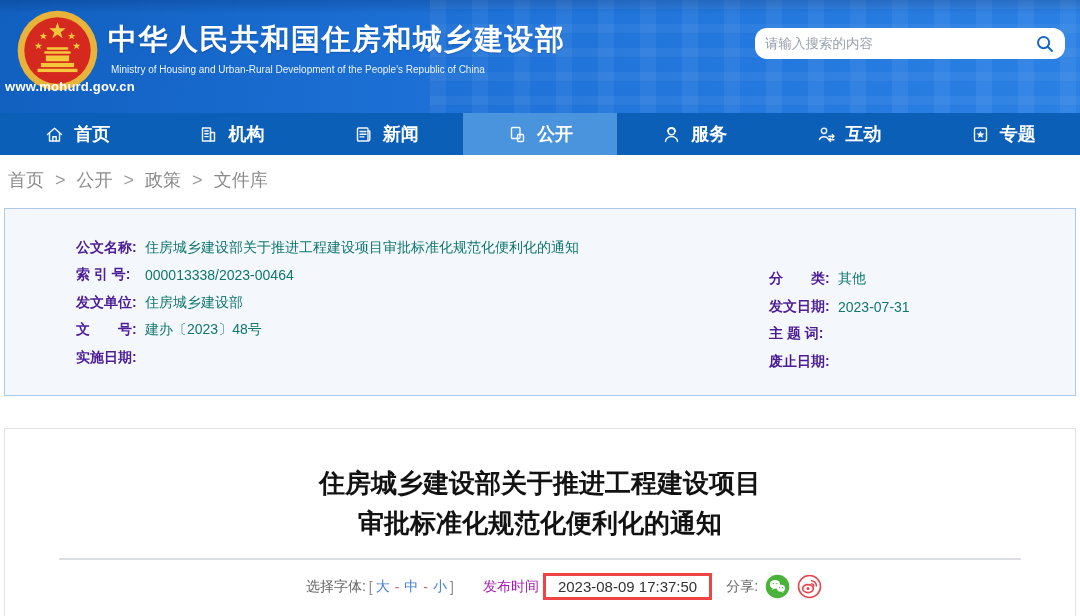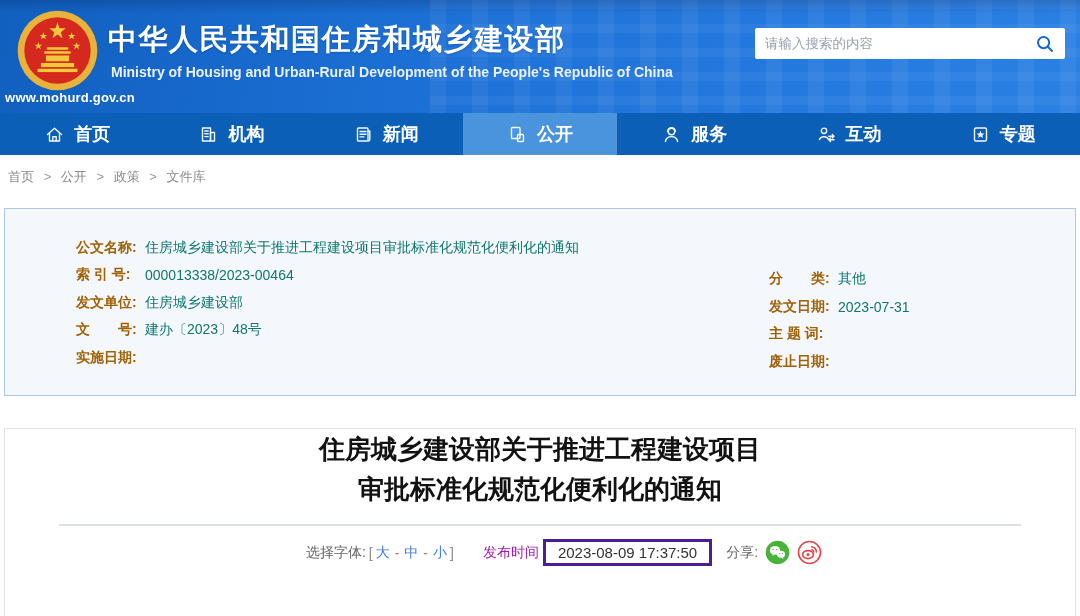--- a/index.html
+++ b/index.html
@@ -18,72 +18,72 @@
       repeating-linear-gradient(90deg, rgba(255,255,255,0.06) 0 16px, rgba(255,255,255,0) 16px 42px),
       repeating-linear-gradient(180deg, rgba(255,255,255,0.05) 0 9px, rgba(255,255,255,0) 9px 24px);
     opacity:.9;
   }
   .site-header .header-shade {
     position:absolute; top:0; left:0; width:1080px; height:14px;
     background:linear-gradient(180deg, rgba(4,28,80,.22), rgba(4,28,80,0));
   }
   .emblem { position:absolute; left:16px; top:9px; width:83px; height:83px; }
   .emblem svg { width:100%; height:100%; display:block; }
-  .site-url { position:absolute; left:2px; top:90px; width:136px; text-align:center;
+  .site-url { position:absolute; left:2px; top:79px; width:136px; text-align:center;
     color:#ffffff; font-size:13px; font-weight:bold; letter-spacing:.2px; }
   .title-cn { position:absolute; left:108px; top:20px; color:#ffffff; font-size:29px;
     font-weight:bold; letter-spacing:1.5px; white-space:nowrap; text-shadow:0 1px 2px rgba(0,30,90,.25); }
-  .title-en { position:absolute; left:111px; top:64px; color:#e9f2fd; font-size:14px; white-space:nowrap;font-weight:bold; }
+  .title-en { position:absolute; left:111px; top:64px; color:#e9f2fd; font-size:10px; white-space:nowrap; }
   .search-box { position:absolute; left:755px; top:28px; width:310px; height:31px;
-    background:#ffffff; border-radius:2px; display:flex; align-items:center; padding:0 10px; }
+    background:#ffffff; border-radius:12px; display:flex; align-items:center; padding:0 10px; }
   .search-box input { flex:1; border:none; outline:none; font-size:13.5px; color:#333;
     font-family:"Liberation Sans","DejaVu Sans",sans-serif; background:transparent; }
   .search-box input::placeholder { color:#98a0ab; }
   .search-icon { width:20px; height:20px; cursor:pointer; display:flex; align-items:center; }
 
   
   .main-nav { position:absolute; top:113px; left:0; width:1080px; height:42px;
     background:#0c5fb6; display:flex; }
   .nav-item { flex:1; display:flex; align-items:center; justify-content:center; gap:9px;
     color:#ffffff; font-size:18px; font-weight:bold; cursor:pointer; }
   .nav-item.active { background:#4a94de; }
   .nav-icon { width:21px; height:21px; display:block; }
   .nav-icon svg { width:21px; height:21px; display:block; stroke:#fff; fill:none;
     stroke-width:1.4; stroke-linecap:round; stroke-linejoin:round; opacity:.95; }
 
   
-  .breadcrumb { position:absolute; top:168px; left:8px; font-size:13px; color:#8a8a8a; }
+  .breadcrumb { position:absolute; top:168px; left:8px; font-size:18px; color:#8a8a8a; }
   .breadcrumb .crumb { cursor:pointer; }
   .breadcrumb .sep { margin:0 6px; color:#9a9a9a; }
 
   
   .doc-meta { position:absolute; top:208px; left:4px; width:1072px; height:188px;
     background:#f4f8fd; border:1px solid #abc9eb; padding:25px 0 0 71px;
     font-size:14px; color:#3d5684; }
   .meta-row { display:flex; height:27.5px; align-items:center; }
   .meta-col-left { width:693px; display:flex; align-items:center; }
   .meta-col-right { flex:1; display:flex; align-items:center;margin-top:8px; }
-  .meta-label { font-weight:bold; color:#a16207; display:inline-block; min-width:64px;
+  .meta-label { font-weight:bold; color:#4c1d95; display:inline-block; min-width:64px;
     white-space:pre; flex-shrink:0; }
   .meta-value { color:#0f766e; padding-left:5px; white-space:nowrap; }
 
   
   .article-panel { position:absolute; top:428px; left:4px; width:1072px; height:260px;
     background:#ffffff; border:1px solid #e4e4e4; }
-  .article-title { text-align:center; font-size:26px; font-weight:bold;
+  .article-title { margin-top:34px; text-align:center; font-size:26px; font-weight:bold;
     color:#121212; line-height:40px; }
   .article-divider { margin:15px 54px 0 54px; border-top:2px solid #dcdfe5; }
   .article-meta { margin-top:13px; display:flex; justify-content:center; align-items:center;
     font-size:14px; color:#666; }
   .font-select { display:flex; align-items:center;margin-left:48px; }
   .bracket { color:#8b8b8b; margin:0 3px; }
   .font-size-link { color:#3e7edb; cursor:pointer; }
   .dash { color:#c66a6a; margin:0 5px; }
   .publish-label { margin-left:26px; color:#a21caf; }
-  .publish-time-box { margin-left:4px; border:3px solid #4c1d95; padding:2px 12px;
+  .publish-time-box { margin-left:4px; border:3px solid #ef4444; padding:2px 12px;
     font-size:15px; color:#333; white-space:nowrap; }
   .share-label { margin-left:14px; color:#666; }
   .share-icon { width:25px; height:25px; margin-left:7px; cursor:pointer; }
   .share-icon svg { width:25px; height:25px; display:block; }
 </style>
 </head>
 <body>
 
 <div class="page">
 

